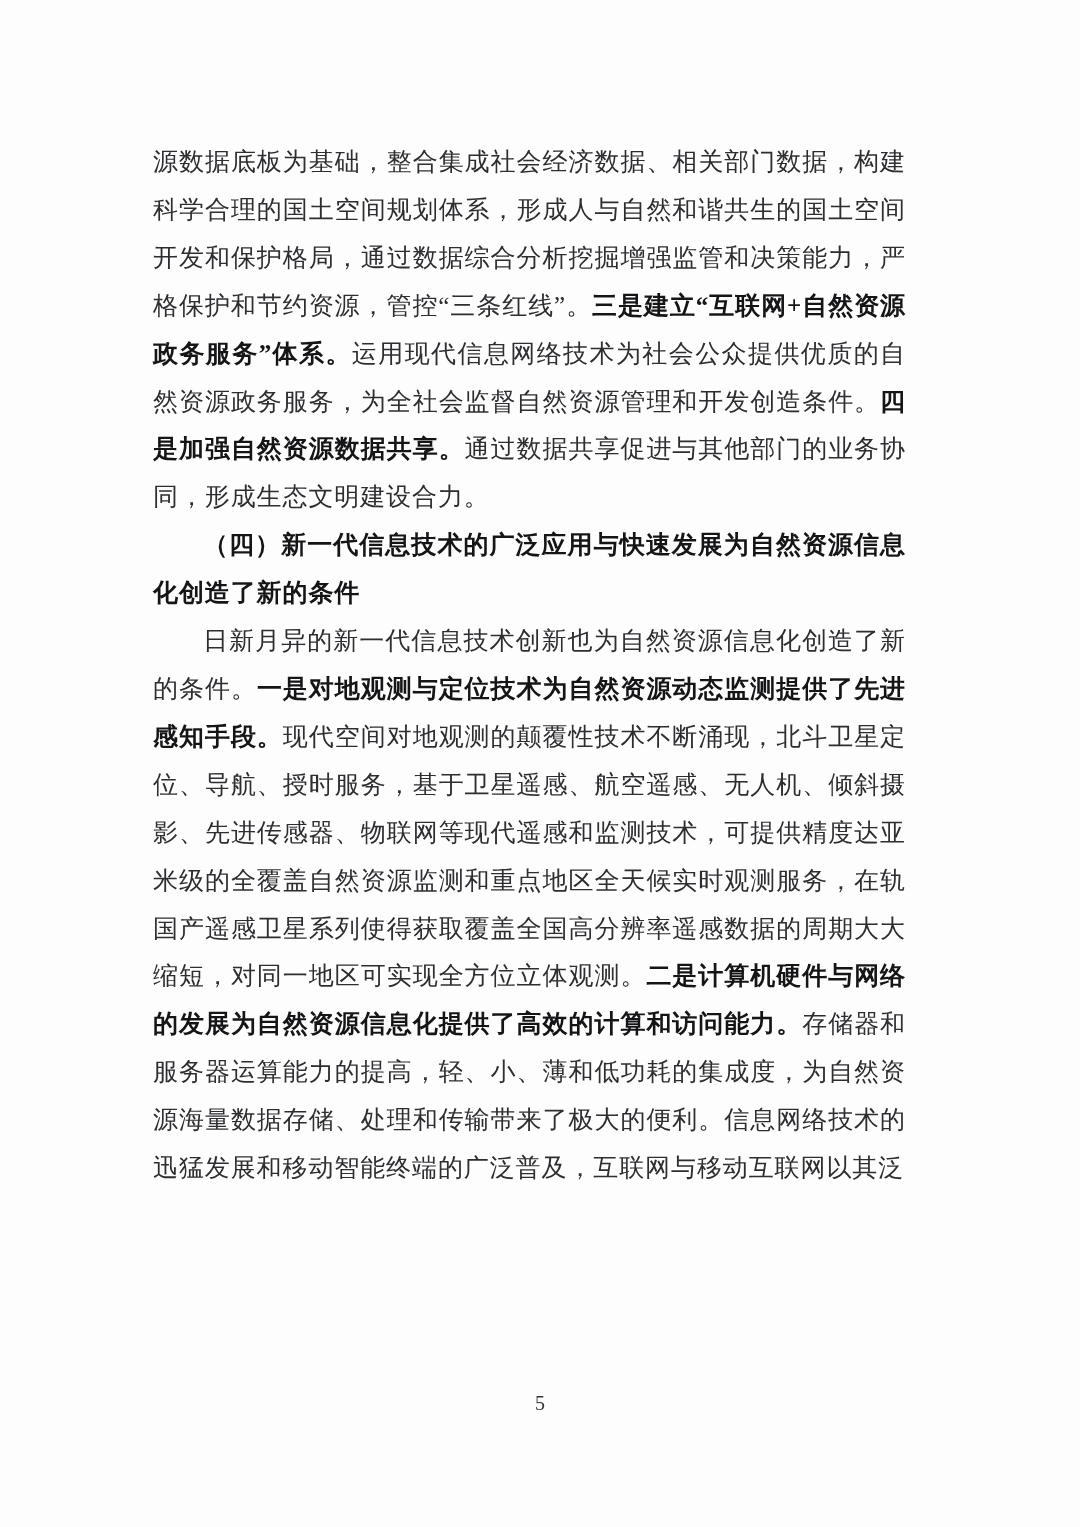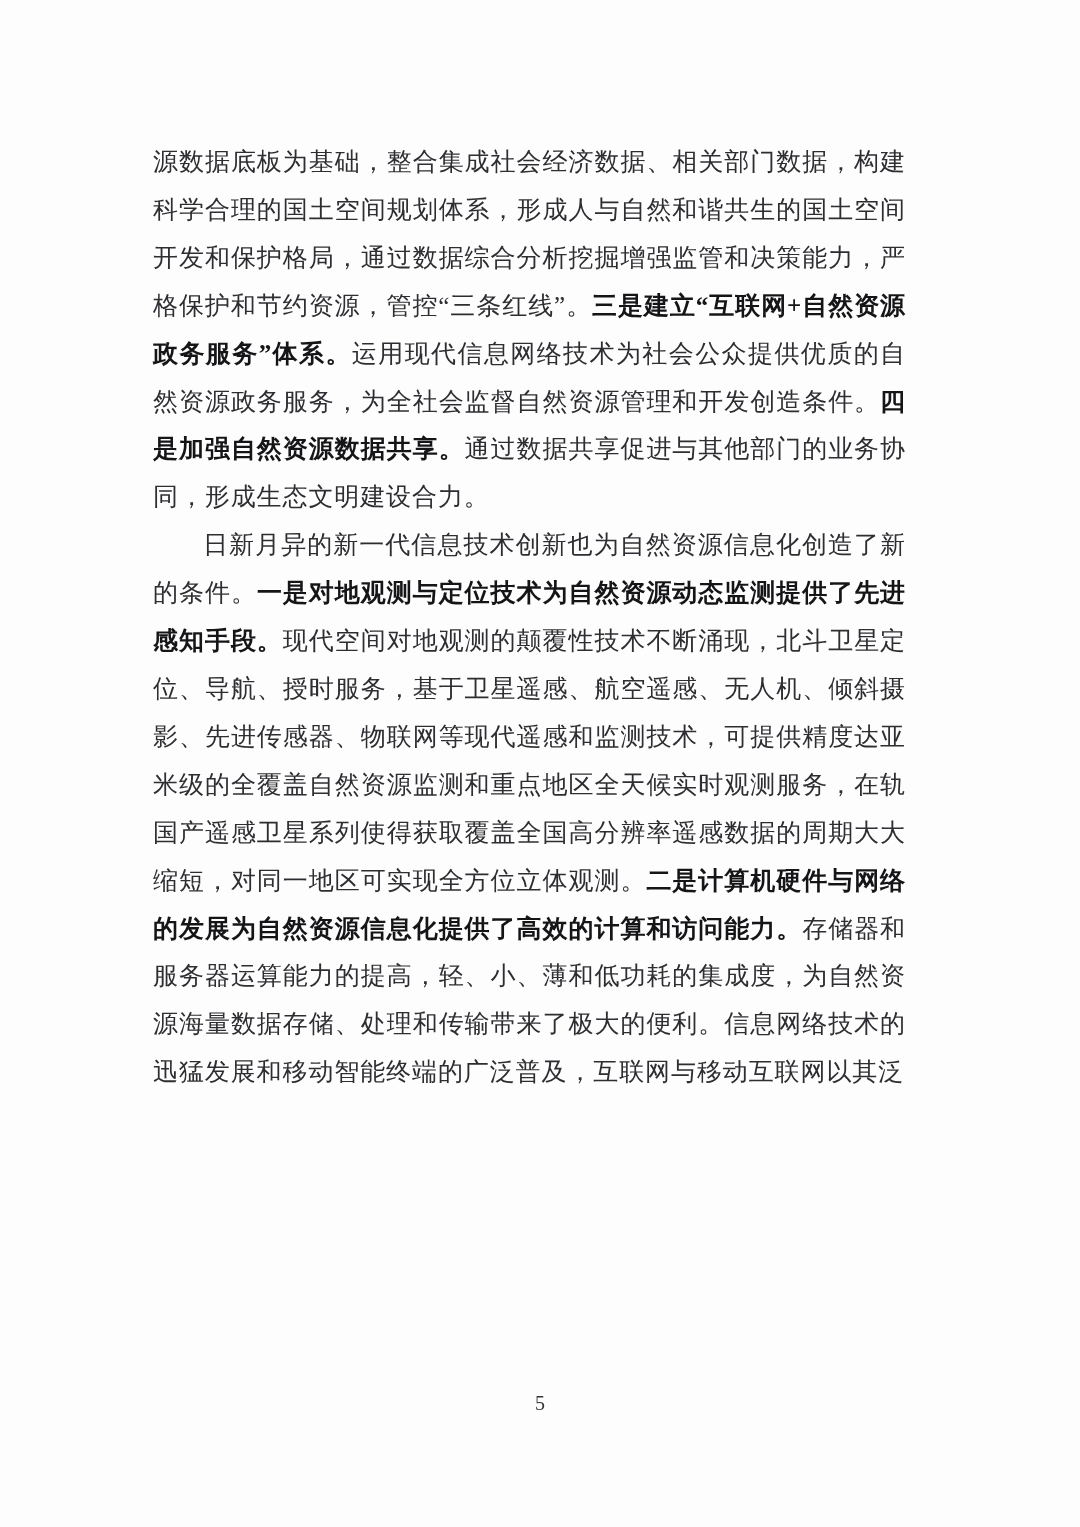--- a/index.html
+++ b/index.html
@@ -57,18 +57,19 @@
     color: #333;
     font-family: "Liberation Serif", "DejaVu Serif", serif;
   }
 </style>
 </head>
 <body>
 
 <div class="page">
   <div class="content">
       <p class="para body"><span class="seg">源数据底板为基础，整合集成社会经济数据、相关部门数据，构建科学合理的国土空间规划体系，形成人与自然和谐共生的国土空间开发和保护格局，通过数据综合分析挖掘增强监管和决策能力，严格保护和节约资源，管控“三条红线”。</span><span class="seg bold">三是建立“互联网+自然资源政务服务”体系。</span><span class="seg">运用现代信息网络技术为社会公众提供优质的自然资源政务服务，为全社会监督自然资源管理和开发创造条件。</span><span class="seg bold">四是加强自然资源数据共享。</span><span class="seg">通过数据共享促进与其他部门的业务协同，形成生态文明建设合力。</span></p>
+      <p class="para heading indent"><span class="seg bold">（四）新一代信息技术的广泛应用与快速发展为自然资源信息化创造了新的条件</span></p>
       <p class="para body indent"><span class="seg">日新月异的新一代信息技术创新也为自然资源信息化创造了新的条件。</span><span class="seg bold">一是对地观测与定位技术为自然资源动态监测提供了先进感知手段。</span><span class="seg">现代空间对地观测的颠覆性技术不断涌现，北斗卫星定位、导航、授时服务，基于卫星遥感、航空遥感、无人机、倾斜摄影、先进传感器、物联网等现代遥感和监测技术，可提供精度达亚米级的全覆盖自然资源监测和重点地区全天候实时观测服务，在轨国产遥感卫星系列使得获取覆盖全国高分辨率遥感数据的周期大大缩短，对同一地区可实现全方位立体观测。</span><span class="seg bold">二是计算机硬件与网络的发展为自然资源信息化提供了高效的计算和访问能力。</span><span class="seg">存储器和服务器运算能力的提高，轻、小、薄和低功耗的集成度，为自然资源海量数据存储、处理和传输带来了极大的便利。信息网络技术的迅猛发展和移动智能终端的广泛普及，互联网与移动互联网以其泛</span></p>
     </div>
   <div class="footer">
     <span class="pagenum">5</span>
   </div>
 </div>
 
 </body></html>

